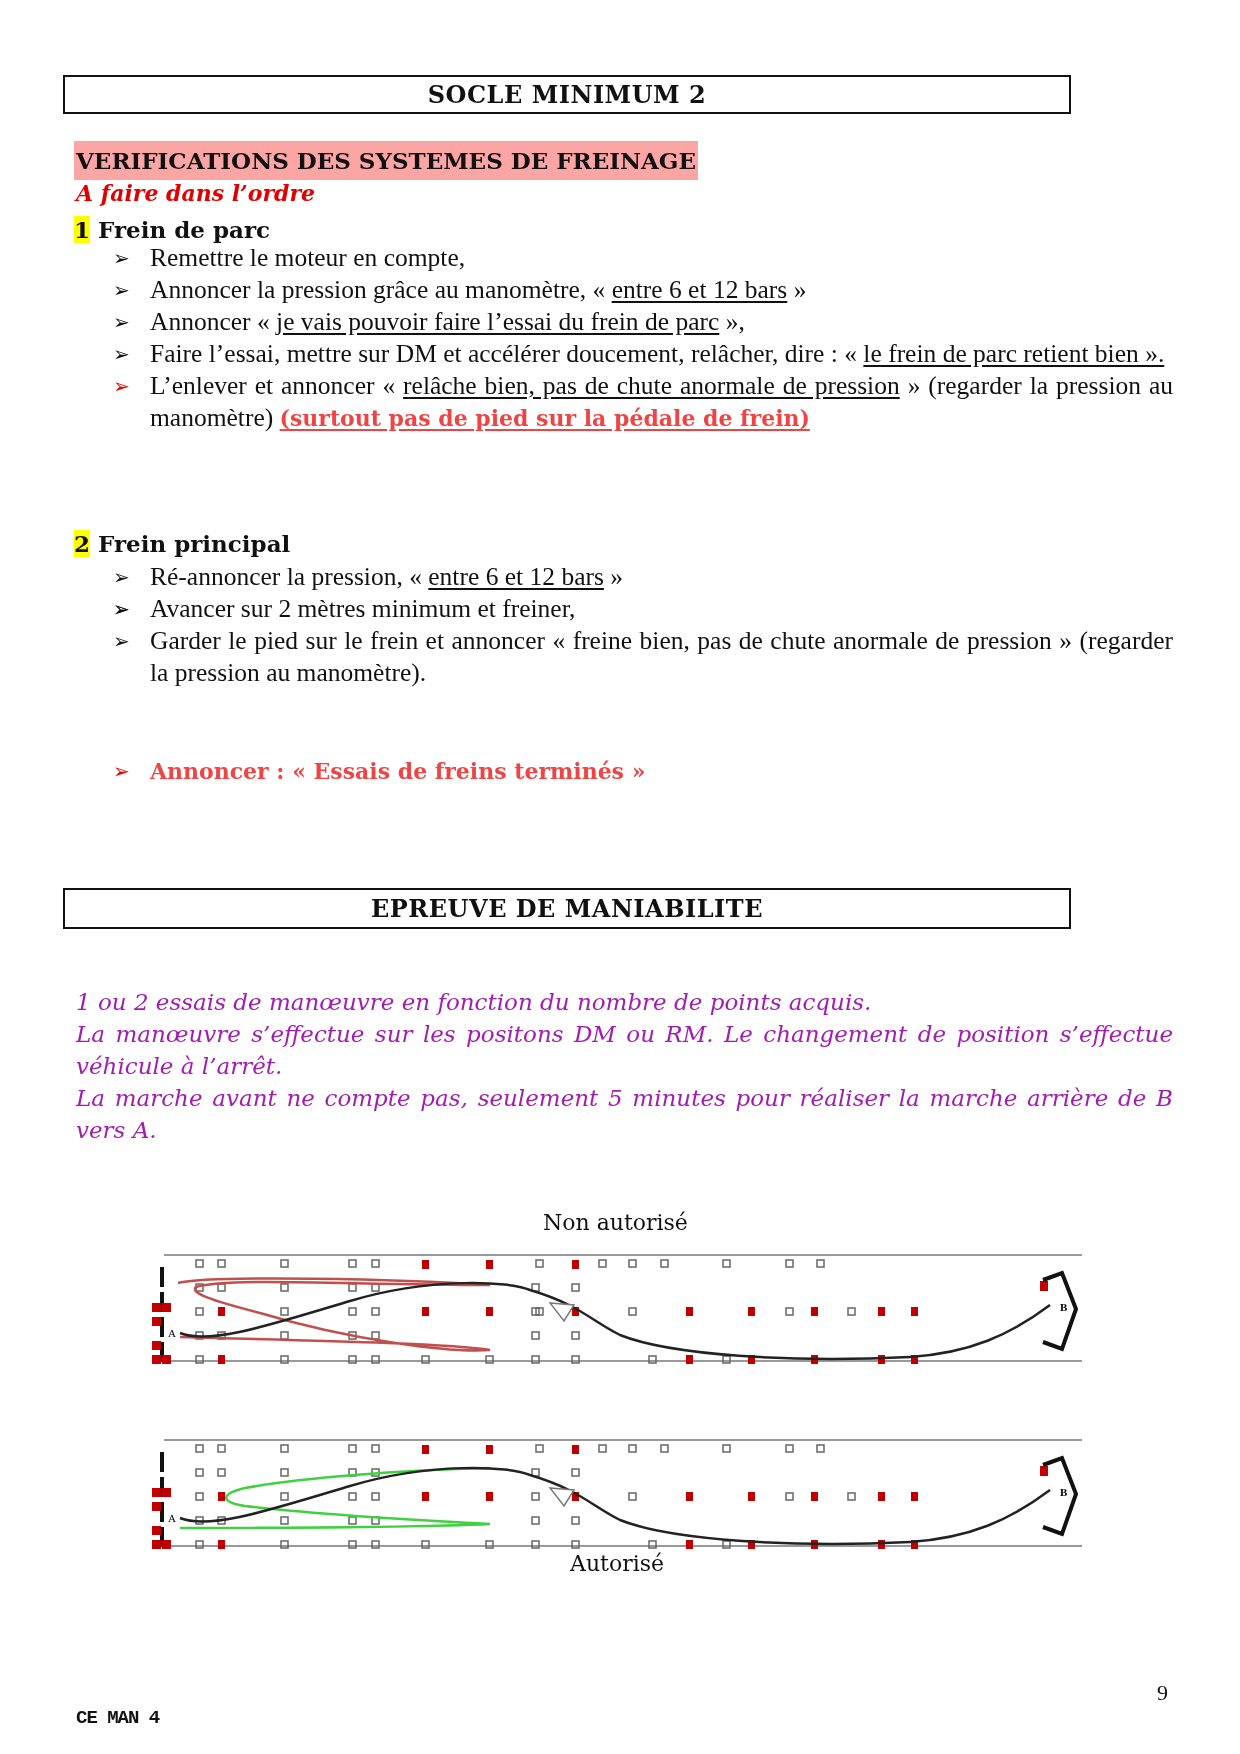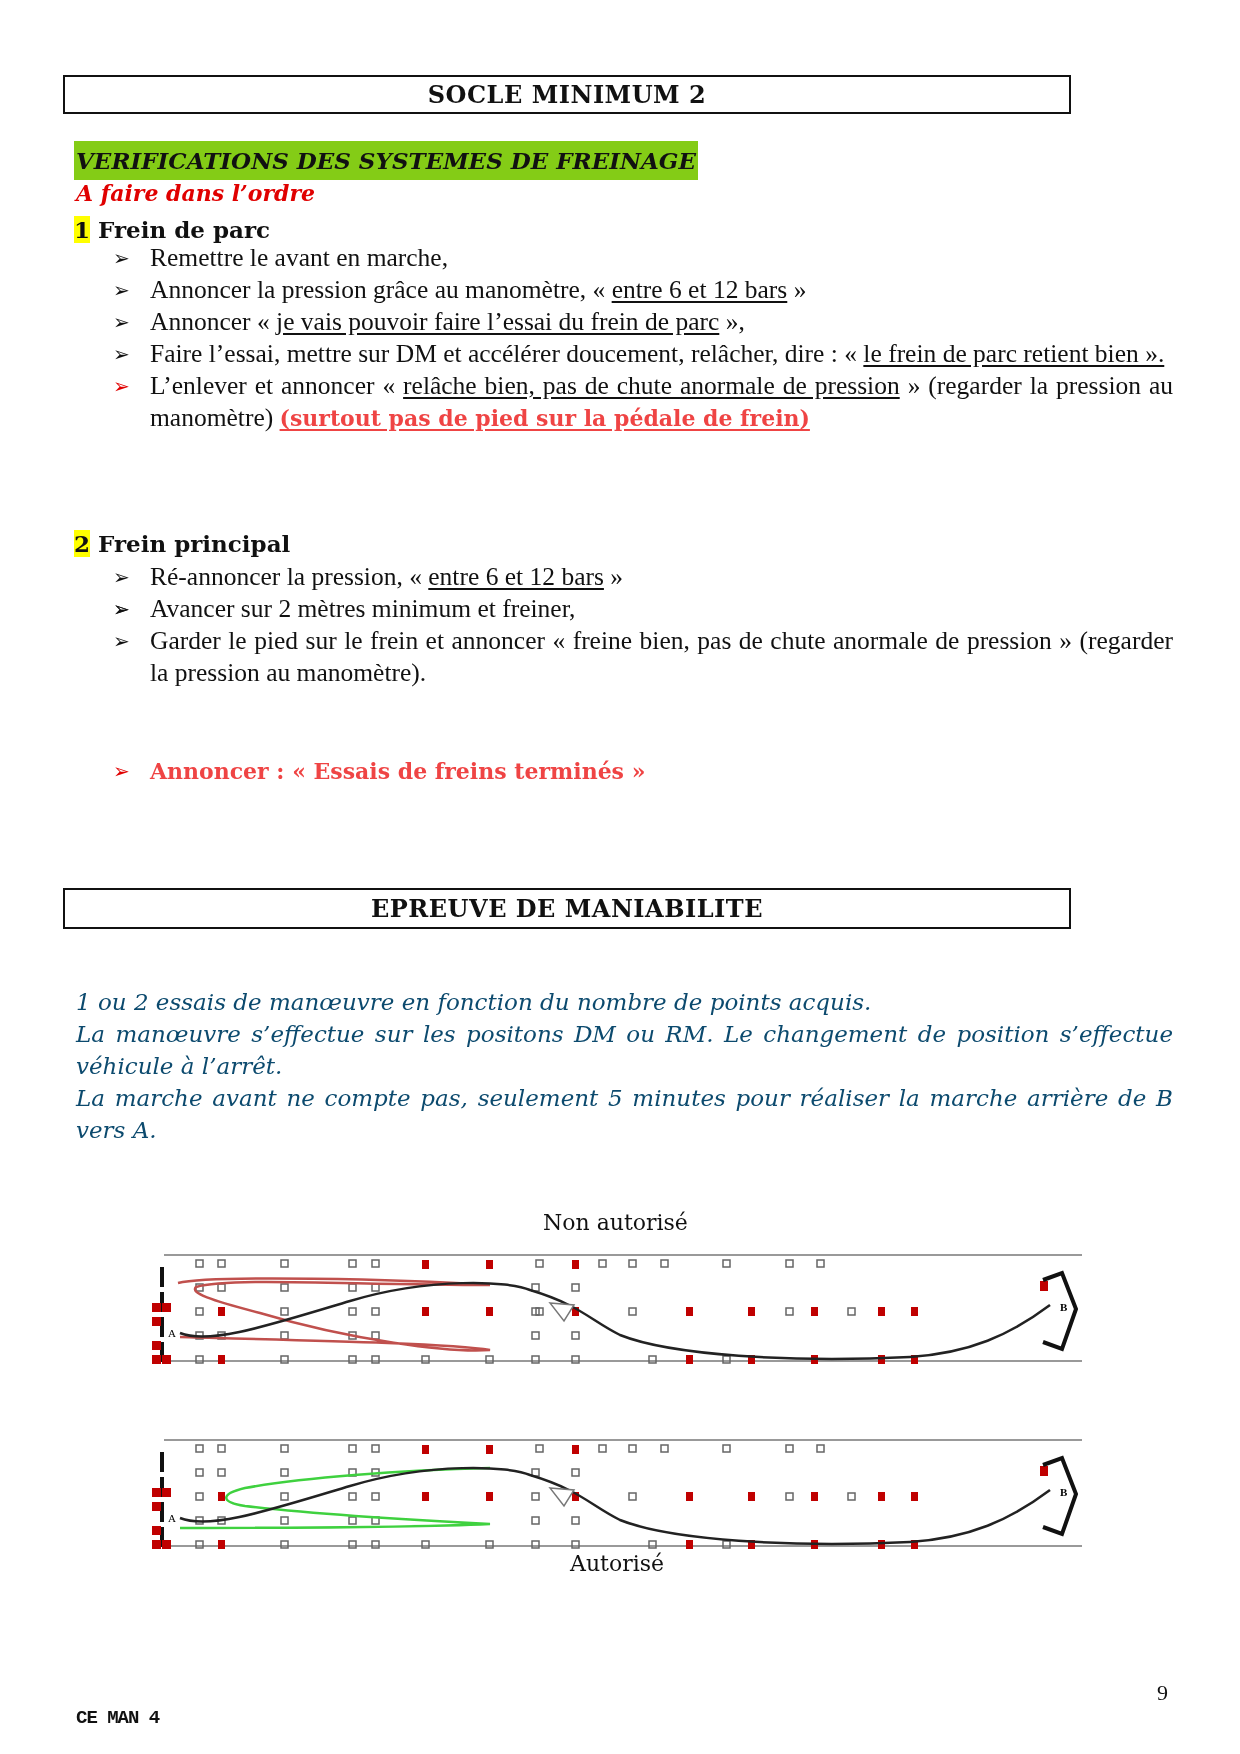--- a/index.html
+++ b/index.html
@@ -2,32 +2,32 @@
 <html><head>
 <meta charset="utf-8">
 <style>
   html, body { margin: 0; padding: 0; background: #ffffff; }
   body { width: 1240px; height: 1754px; position: relative; overflow: hidden;
          font-family: "DejaVu Serif", "Liberation Serif", serif; color: #111; }
   .abs { position: absolute; }
   .title-box { position: absolute; left: 63px; width: 1008px; border: 2px solid #111;
                text-align: center; font-family: "DejaVu Serif", serif; font-weight: bold;
                font-size: 24px; letter-spacing: 0.5px; box-sizing: border-box; }
-  .hl-cyan { background: #84cc16; font-weight: bold; font-size: 23px; padding: 6px 2px; font-style: italic; }
+  .hl-cyan { background: #fca5a5; font-weight: bold; font-size: 23px; padding: 6px 2px; }
   .red-it { color: #e00000; font-weight: bold; font-style: italic; font-size: 22px; text-align: right; }
   .sub { font-weight: bold; font-size: 23px; }
   .num { background: #ffff00; }
   ul.arrows { list-style: none; margin: 0; padding: 0; position: absolute; left: 113px; width: 1060px; }
   ul.arrows li { position: relative; padding-left: 37px; text-align: justify;
                  font-family: "Liberation Serif", serif; font-size: 25.5px; line-height: 32px; }
   ul.arrows li .bul { position: absolute; left: 0; top: 0; font-size: 20px; }
   .u { text-decoration: underline; text-underline-offset: 3px; }
   .redb { color: #ef4444; font-weight: bold; font-family: "DejaVu Serif", serif; font-size: 22px; }
   .it-para { position: absolute; left: 76px; width: 1097px; font-family: "DejaVu Serif", serif;
-             font-style: italic; font-size: 23px; line-height: 32px; text-align: justify; color: #0c4a6e; }
+             font-style: italic; font-size: 23px; line-height: 32px; text-align: justify; color: #a21caf; }
   .bold-it-u { font-weight: bold; font-style: italic; text-decoration: underline; }
   .diag-label { position: absolute; font-family: "DejaVu Serif", serif; font-size: 22px; }
   .footer-code { position: absolute; left: 76px; top: 1707px; font-family: Liberation Mono, monospace;
                  font-weight: bold; font-size: 19px; letter-spacing: -1px; }
   .page-num { position: absolute; left: 1157px; top: 1680px; font-family: "Liberation Serif", serif; font-size: 22px; }
   svg { position: absolute; }
 </style>
 </head>
 <body>
 
@@ -39,21 +39,21 @@
   <span class="hl-cyan">VERIFICATIONS DES SYSTEMES DE FREINAGE</span>
 </div>
 <div class="abs red-it" style="left:76px;top:180px;">A faire dans l’ordre</div>
 
 <div class="abs sub" style="left:74px;top:216px;">
   <span class="num">1</span>
   <span>Frein de parc</span>
 </div>
 
 <ul class="arrows" style="top:242px;">
-  <li><span class="bul">➢</span><span>Remettre le avant en marche,</span></li>
+  <li><span class="bul">➢</span><span>Remettre le moteur en compte,</span></li>
   <li><span class="bul">➢</span><span>Annoncer la pression grâce au manomètre, « </span><span class="u">entre 6 et 12 bars</span><span> »</span></li>
   <li><span class="bul">➢</span><span>Annoncer « </span><span class="u">je vais pouvoir faire l’essai du frein de parc</span><span> »,</span></li>
   <li><span class="bul">➢</span><span>Faire l’essai, mettre sur DM et accélérer doucement, relâcher, dire : « </span><span class="u">le frein de parc retient bien ».</span></li>
   <li><span class="bul" style="color:#e00000">➢</span><span>L’enlever et annoncer « </span><span class="u">relâche bien, pas de chute anormale de pression</span><span> » (regarder la pression au manomètre) </span><span class="redb u">(surtout pas de pied sur la pédale de frein)</span></li>
 </ul>
 
 <div class="abs sub" style="left:74px;top:530px;">
   <span class="num">2</span>
   <span>Frein principal</span>
 </div>

